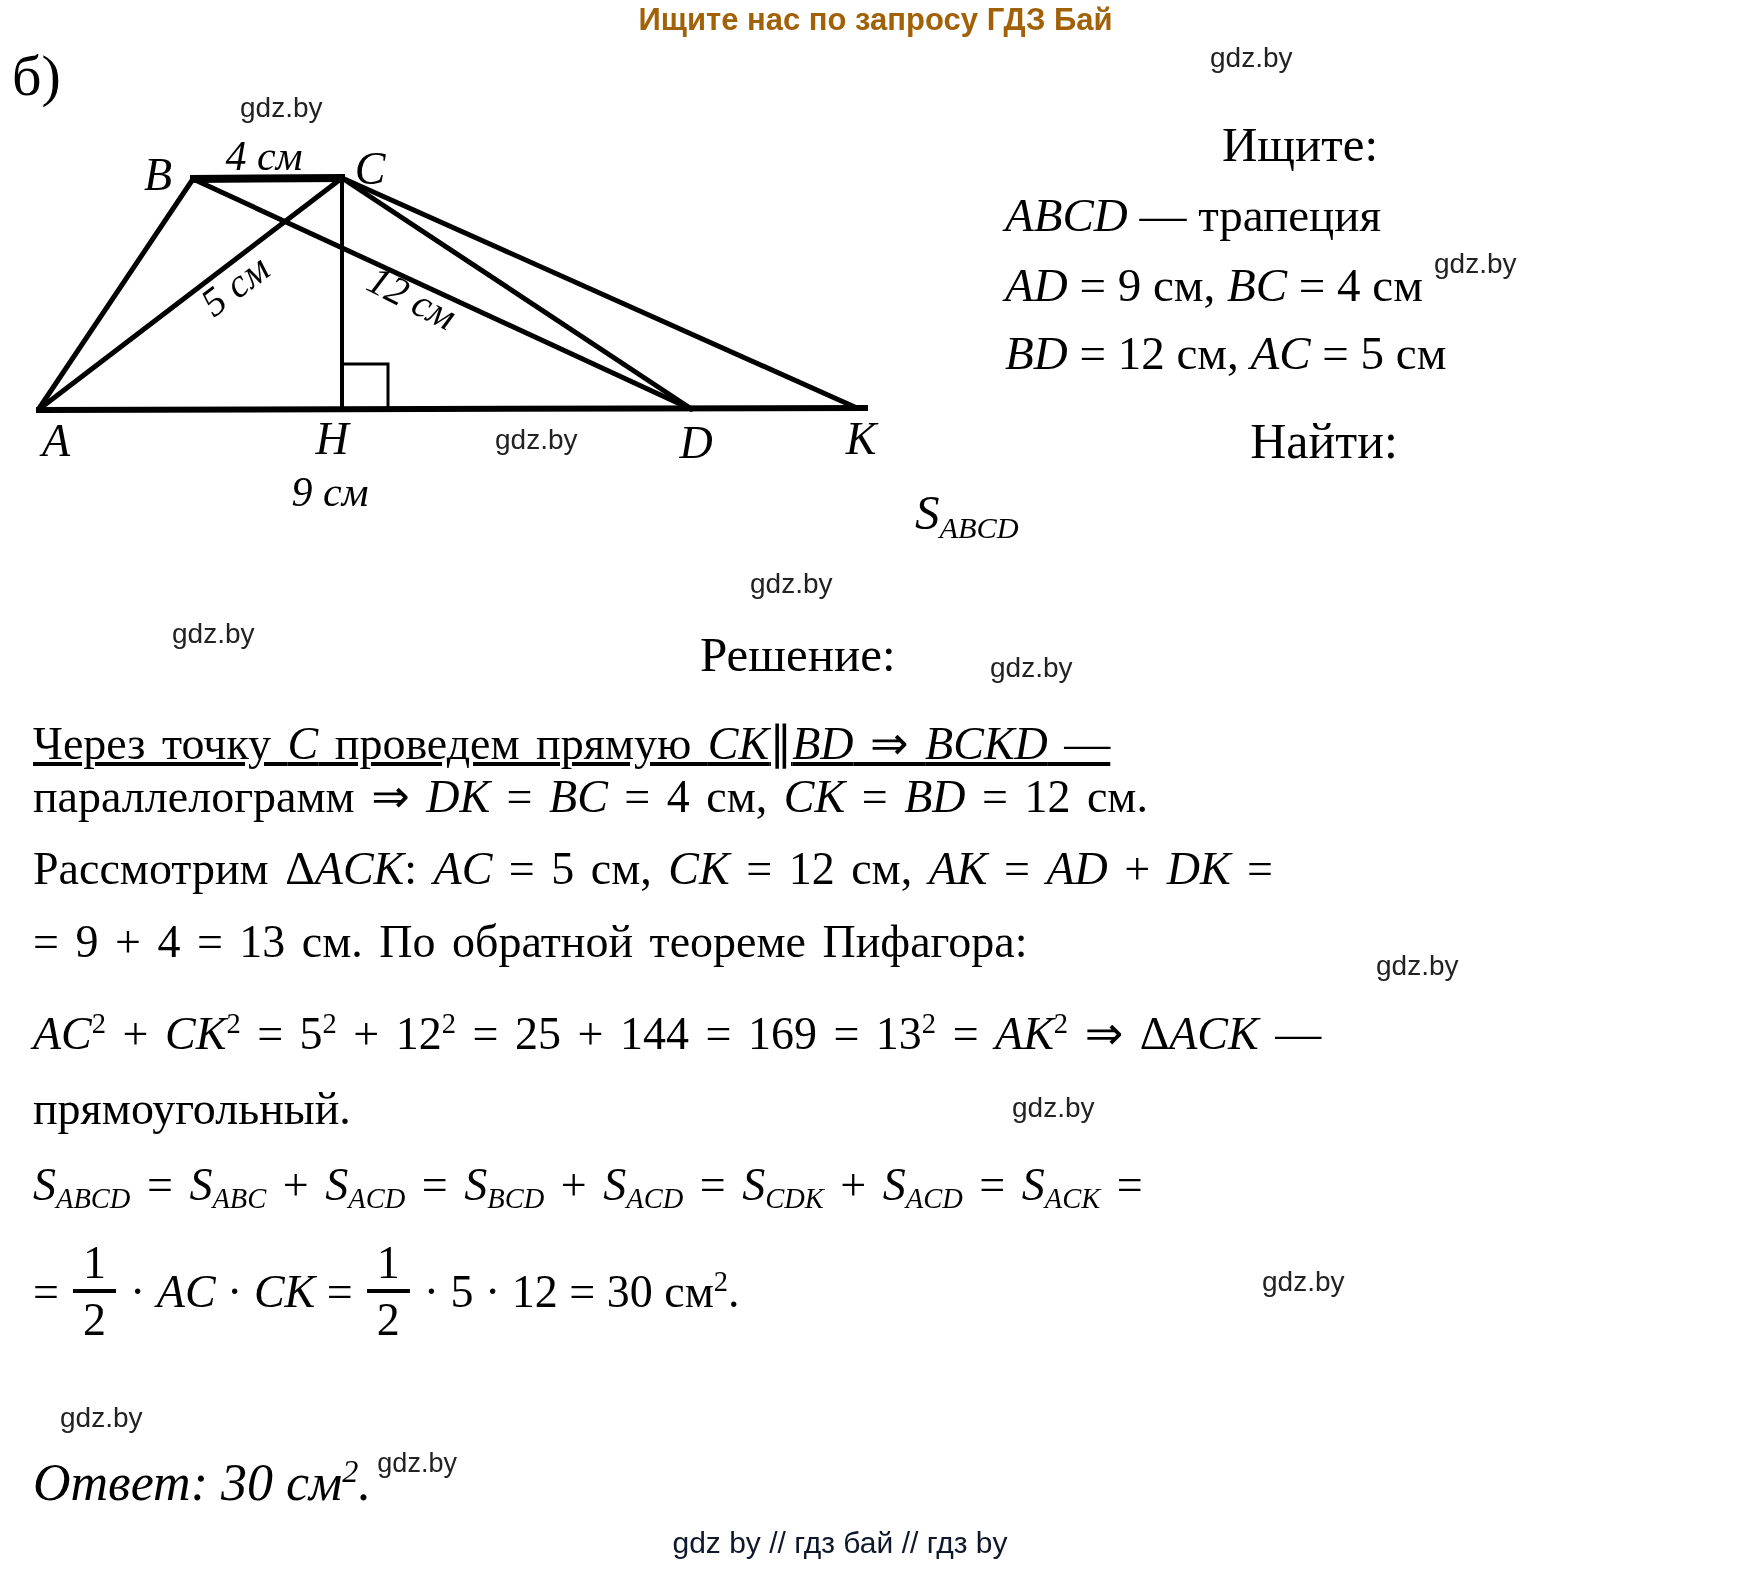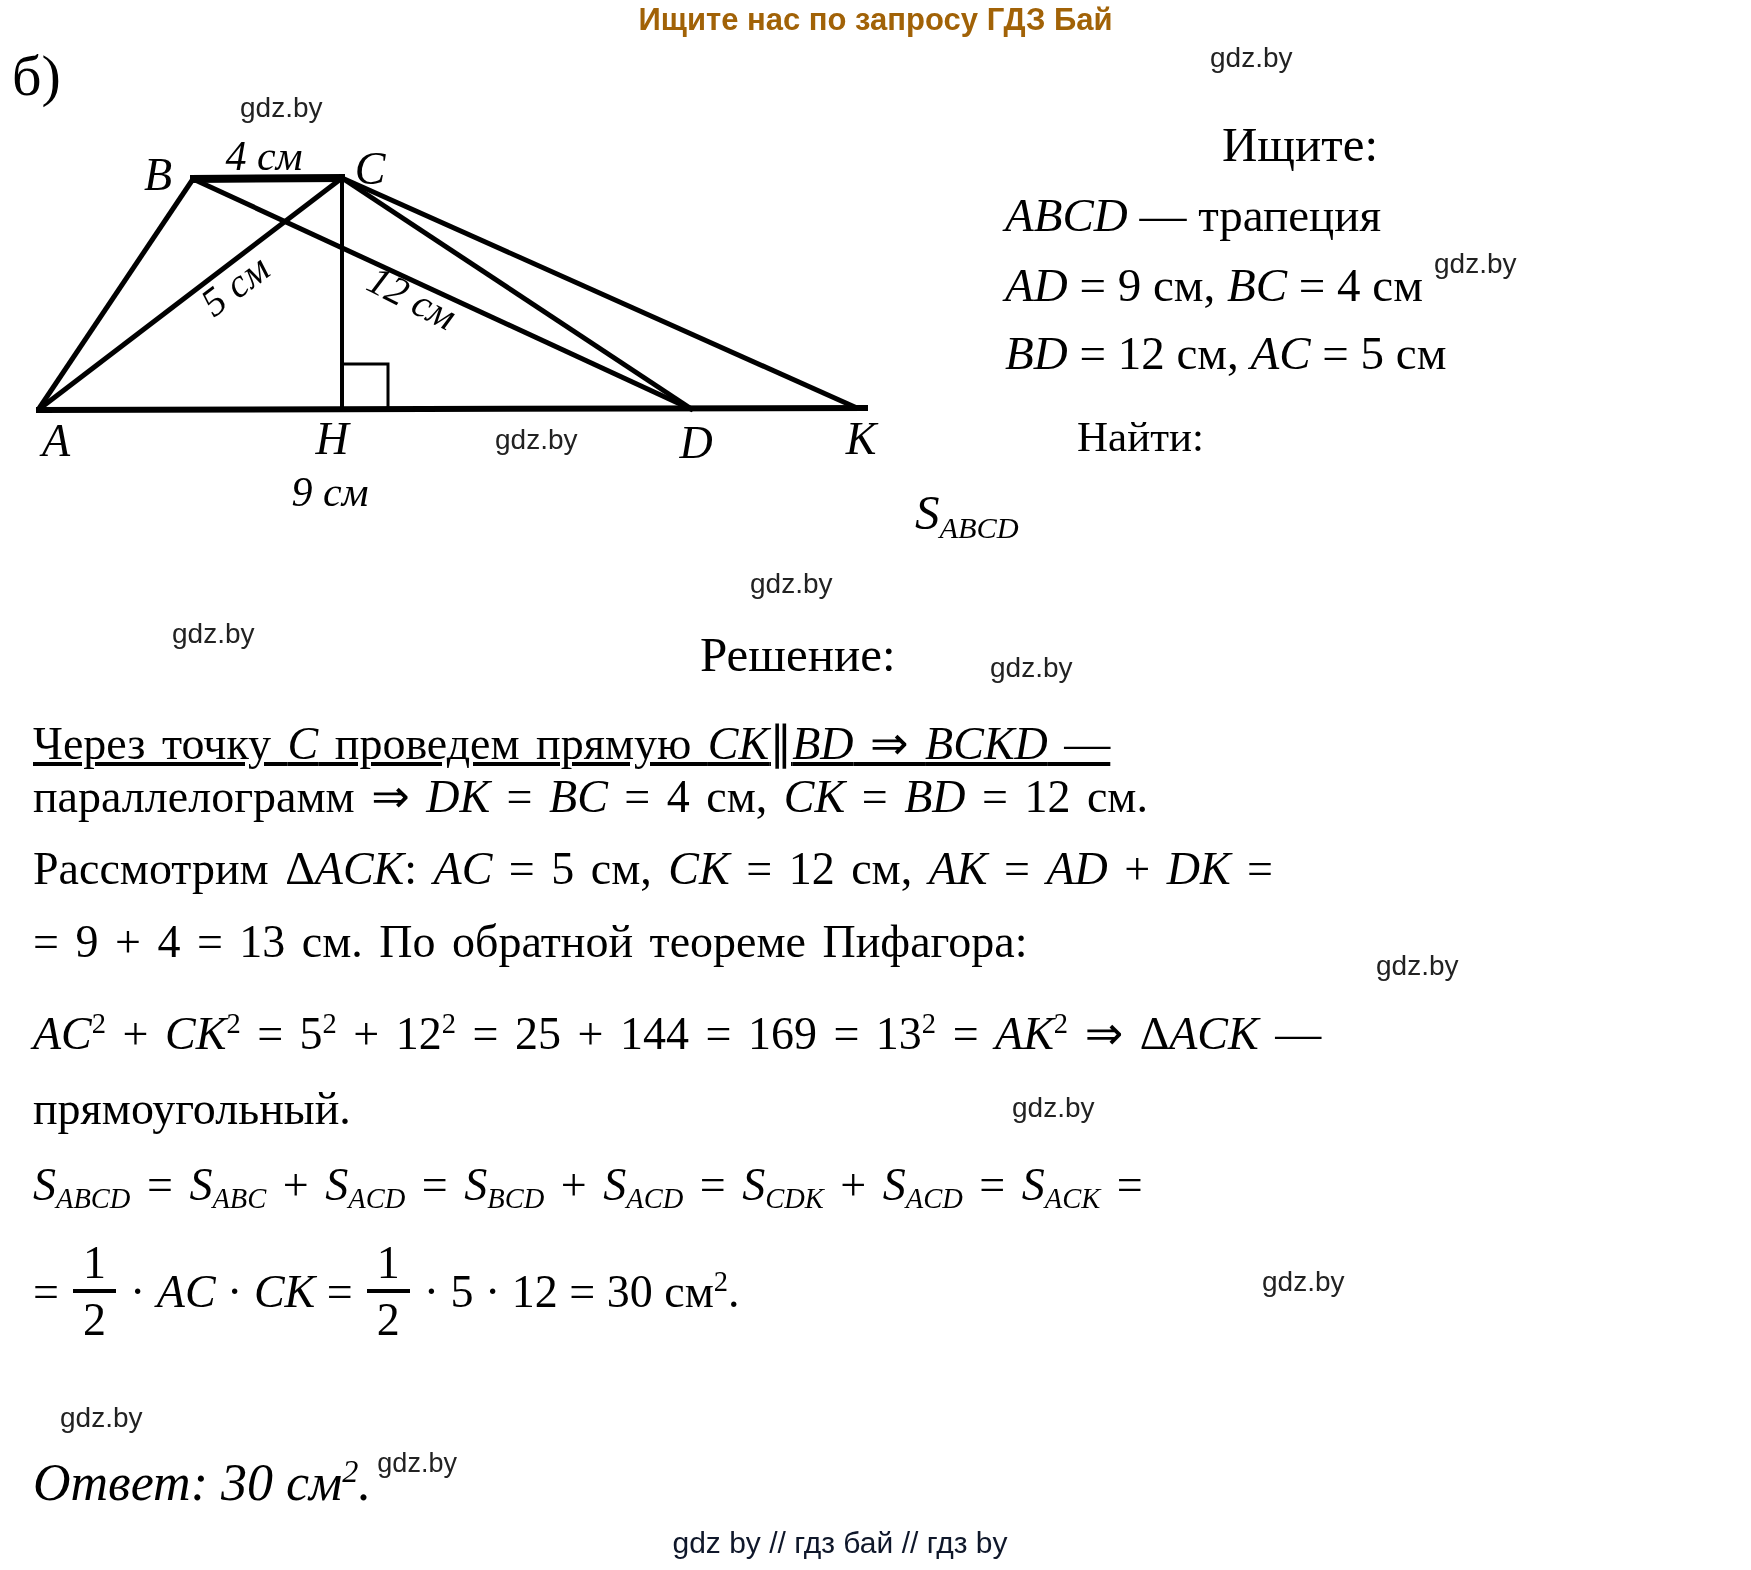--- a/index.html
+++ b/index.html
@@ -10,21 +10,21 @@
 
   .banner{top:2px;left:0;width:1751px;text-align:center;font-size:31px;font-weight:bold;}
   .part-label{top:42px;left:12px;font-size:58px;}
 
   .figure-svg{top:80px;left:0;}
   .figure-svg text{font-style:italic;fill:#000;}
 
   .given-title{top:116px;left:1150px;width:300px;text-align:center;font-size:49px;}
   .given-line{left:1005px;font-size:47px;white-space:nowrap;}
   .g1{top:188px;} .g2{top:258px;} .g3{top:326px;}
-  .find-title{top:412px;left:1077px;width:300px;text-align:left;font-size:43px;}
+  .find-title{top:412px;left:1174px;width:300px;text-align:center;font-size:50px;}
   .find-value{top:484px;left:915px;font-size:49px;}
 
   .sol-title{top:626px;left:700px;width:260px;font-size:49px;}
   .sol-line{left:33px;font-size:46px;white-space:nowrap;word-spacing:5px;}
   .l1{top:716px;text-decoration:underline;} .l2{top:769px;} .l3{top:842px;} .l4{top:915px;}
   .l5{top:1006px;} .l6{top:1082px;} .l7{top:1158px;}
 
   i{font-style:italic;}
   sub{font-size:0.62em;vertical-align:-0.28em;}
   sup{font-size:0.62em;vertical-align:0.55em;}

